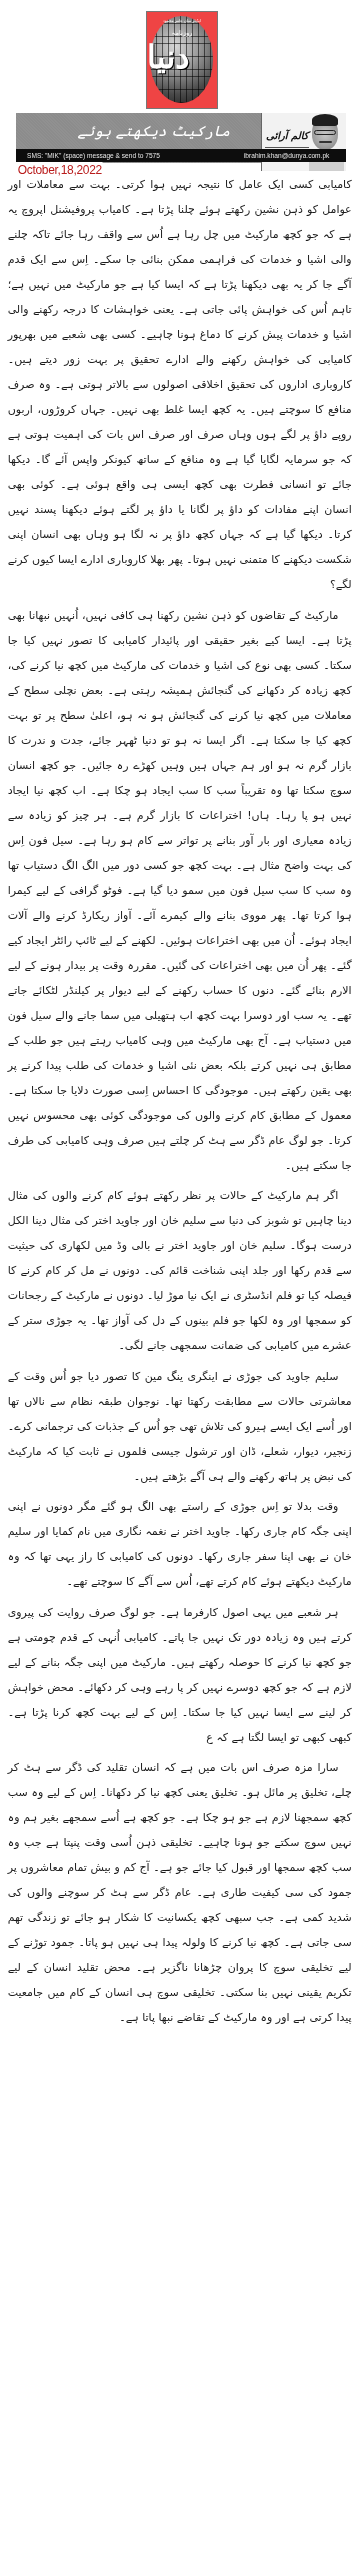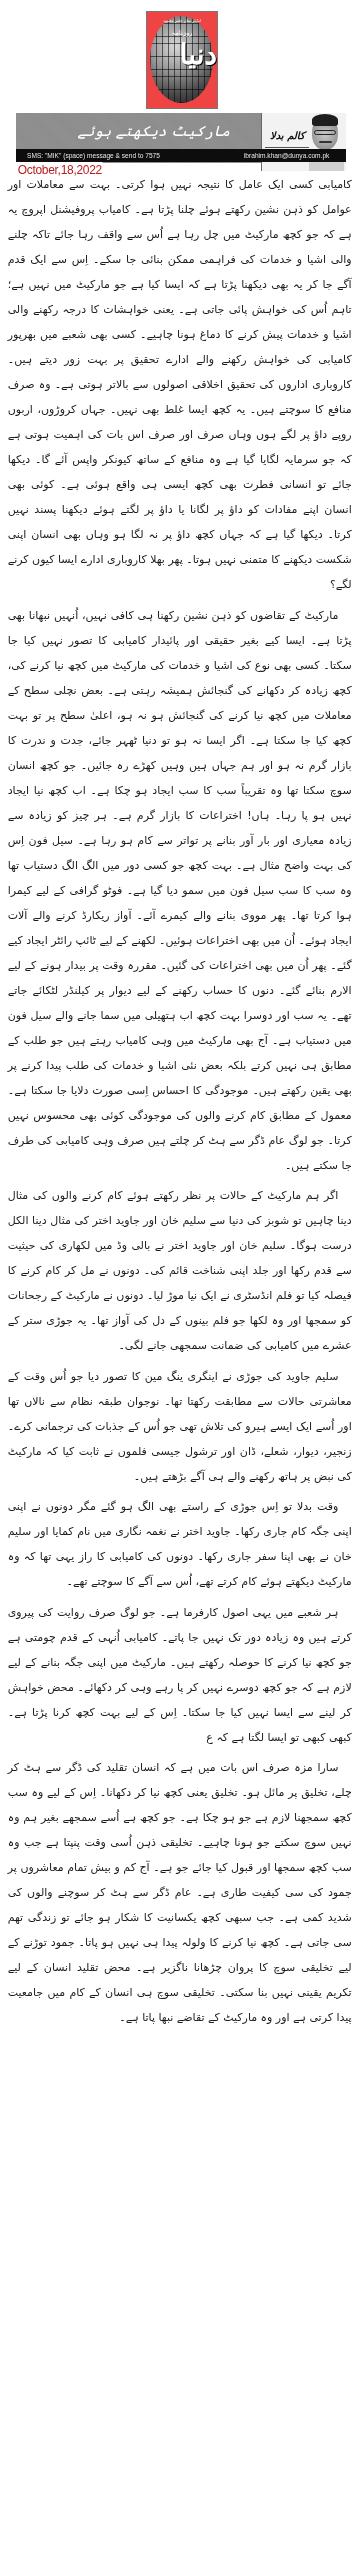--- a/index.html
+++ b/index.html
@@ -5,22 +5,22 @@
     html, body { margin: 0; padding: 0; background: #ffffff; }
     body { width: 360px; min-height: 2576px; position: relative; font-family: "DejaVu Sans", sans-serif; color: #1a1a1a; }
 
     .masthead { position: absolute; left: 146px; top: 11px; width: 70px; height: 96px; background: #ef4444; overflow: hidden; border: 0.6px solid #777; }
     .globe { position: absolute; left: 3.3px; top: 4.4px; width: 63px; height: 87px; border-radius: 50%;
       background: radial-gradient(circle at 40% 35%, #d8d8d8 0%, #9a9a9a 35%, #4a4a4a 70%, #1b1b1b 100%); }
     .globe-grid { position: absolute; inset: 0; border-radius: 50%;
       background:
         repeating-linear-gradient(0deg, rgba(0,0,0,0.55) 0 0.6px, transparent 0.6px 6.6px),
         repeating-linear-gradient(90deg, rgba(0,0,0,0.55) 0 0.6px, transparent 0.6px 6px); }
-    .mast-title { position: absolute; left: 0; right: 0; top: 29px; text-align: right; direction: rtl;
-      font-family: "DejaVu Serif", serif; font-size: 28px; font-weight: bold; color: #fff; text-shadow: 1.1px 1.1px 0 #000; line-height: 1; }
+    .mast-title { position: absolute; left: 0; right: 0; top: 29px; text-align: left; direction: rtl;
+      font-family: "DejaVu Serif", serif; font-size: 32px; font-weight: bold; color: #fff; text-shadow: 1.1px 1.1px 0 #000; line-height: 1; }
     .mast-sub { position: absolute; left: 0; right: 0; top: 16.6px; text-align: center; direction: rtl; font-size: 6.6px; color: #fff; }
     .mast-top { position: absolute; left: 0; right: 0; top: 5.5px; text-align: center; direction: rtl; font-size: 3.9px; color: #fff; }
 
     .header-band { position: absolute; left: 16px; top: 113px; width: 330px; height: 50px; background: #8c8c8c; font-style: italic; }
     .header-band::after { content: ""; position: absolute; inset: 0;
       background: repeating-linear-gradient(45deg, rgba(255,255,255,0.04) 0 1.1px, transparent 1.1px 2.2px); }
     .column-title { position: absolute; right: 116px; top: 10px; direction: rtl; font-family: "DejaVu Serif", serif;
       font-size: 14.4px; color: #ffffff; z-index: 1; white-space: nowrap; }
     .author-box { position: absolute; right: 0; top: 0; width: 84px; height: 58px; background: #f2f2f2; border-left: 0.6px solid #666; z-index: 1; overflow: hidden; }
     .author-photo { position: absolute; right: 2.2px; top: 1.1px; width: 35px; height: 55px; }
@@ -66,21 +66,21 @@
 <div class="header-band">
   <div class="column-title">مارکیٹ دیکھتے ہوئے</div>
   <div class="author-box">
     <div class="author-photo">
       <div class="photo-body"></div>
       <div class="photo-head"></div>
       <div class="photo-hair"></div>
       <div class="photo-glasses"></div>
       <div class="photo-moustache"></div>
     </div>
-    <div class="brand-label">کالم بدلا</div>
+    <div class="brand-label">کالم آرائی</div>
     <div class="brand-rule"></div>
     <div class="author-name">ایم ابراہیم خان</div>
   </div>
 </div>
 
 <div class="date-tab">October,18,2022</div>
 
 <div class="contact-strip">
   <span class="sms-text">SMS: "MIK" (space) message &amp; send to 7575</span>
   <a class="email-link">ibrahim.khan@dunya.com.pk</a>

